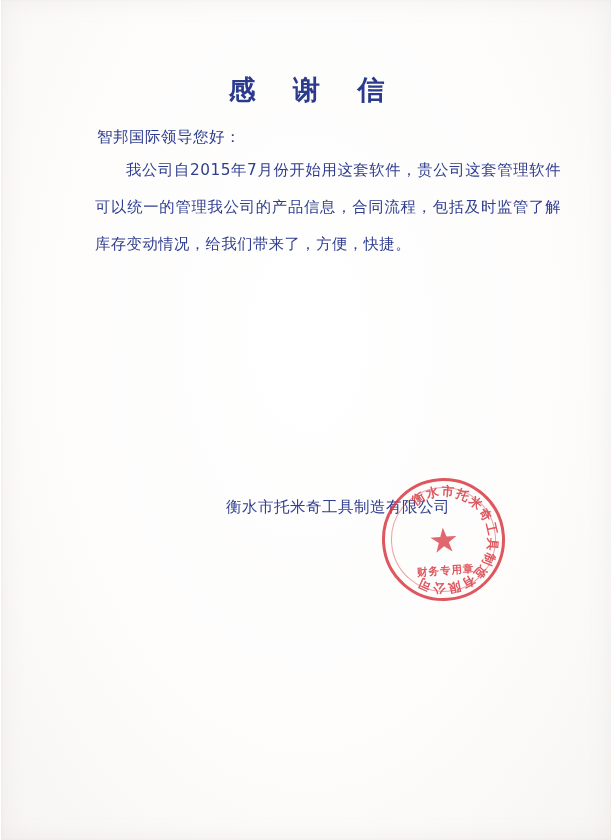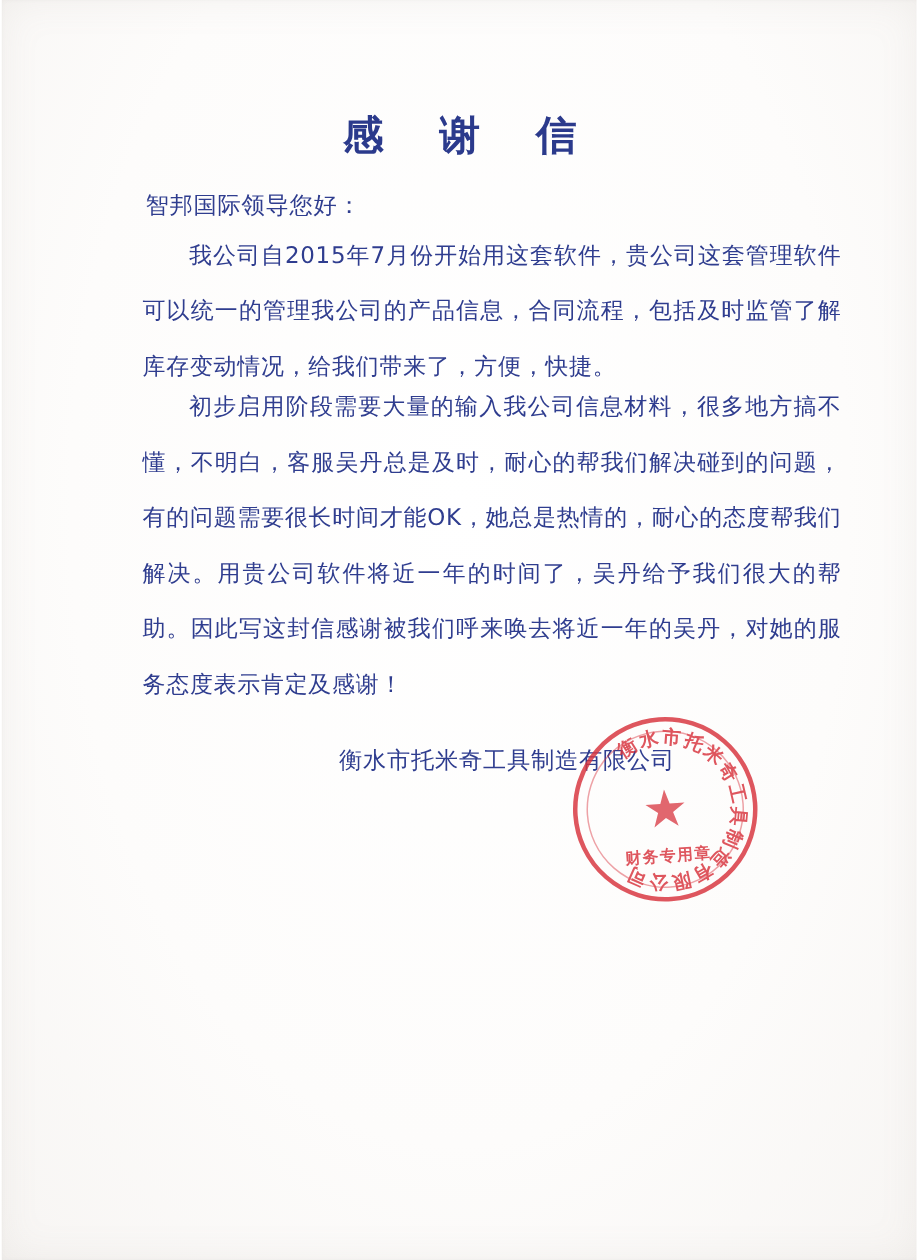--- a/index.html
+++ b/index.html
@@ -176,21 +176,20 @@
 <div id="document-sheet">
 
   <div id="letter-body">
 
     <div id="letter-title" class="hand">感 谢 信</div>
 
     <div id="salutation" class="hand">智邦国际领导您好：</div>
 
     <div id="para-1" class="para hand">我公司自2015年7月份开始用这套软件，贵公司这套管理软件可以统一的管理我公司的产品信息，合同流程，包括及时监管了解库存变动情况，给我们带来了，方便，快捷。</div>
 
-    <div id="para-2" class="para hand">初步启用阶段需要大量的输入我公司信息材料，很多地方搞不懂，不明白，客服吴丹总是及时，耐心的帮我们解决碰到的问题，有的问题需要很长时间才能OK，她总是热情的，耐心的态度帮我们解决。用贵公司软件将近一年的时间了，吴丹给予我们很大的帮助。因此写这封信感谢被我们呼来唤去将近一年的吴丹，对她的服务态度表示肯定及感谢！</div>
 
 
     <div id="signature-block">
       <div id="company-name" class="hand">衡水市托米奇工具制造有限公司</div>
     </div>
 
     <div id="company-seal">
       <div id="seal-ring-text">
           <span style="transform: translate(-22.5346px, -42.3815px) rotate(-28deg) translate(-50%, -50%);">衡</span>
           <span style="transform: translate(-8.20815px, -47.293px) rotate(-9.84615deg) translate(-50%, -50%);">水</span>

